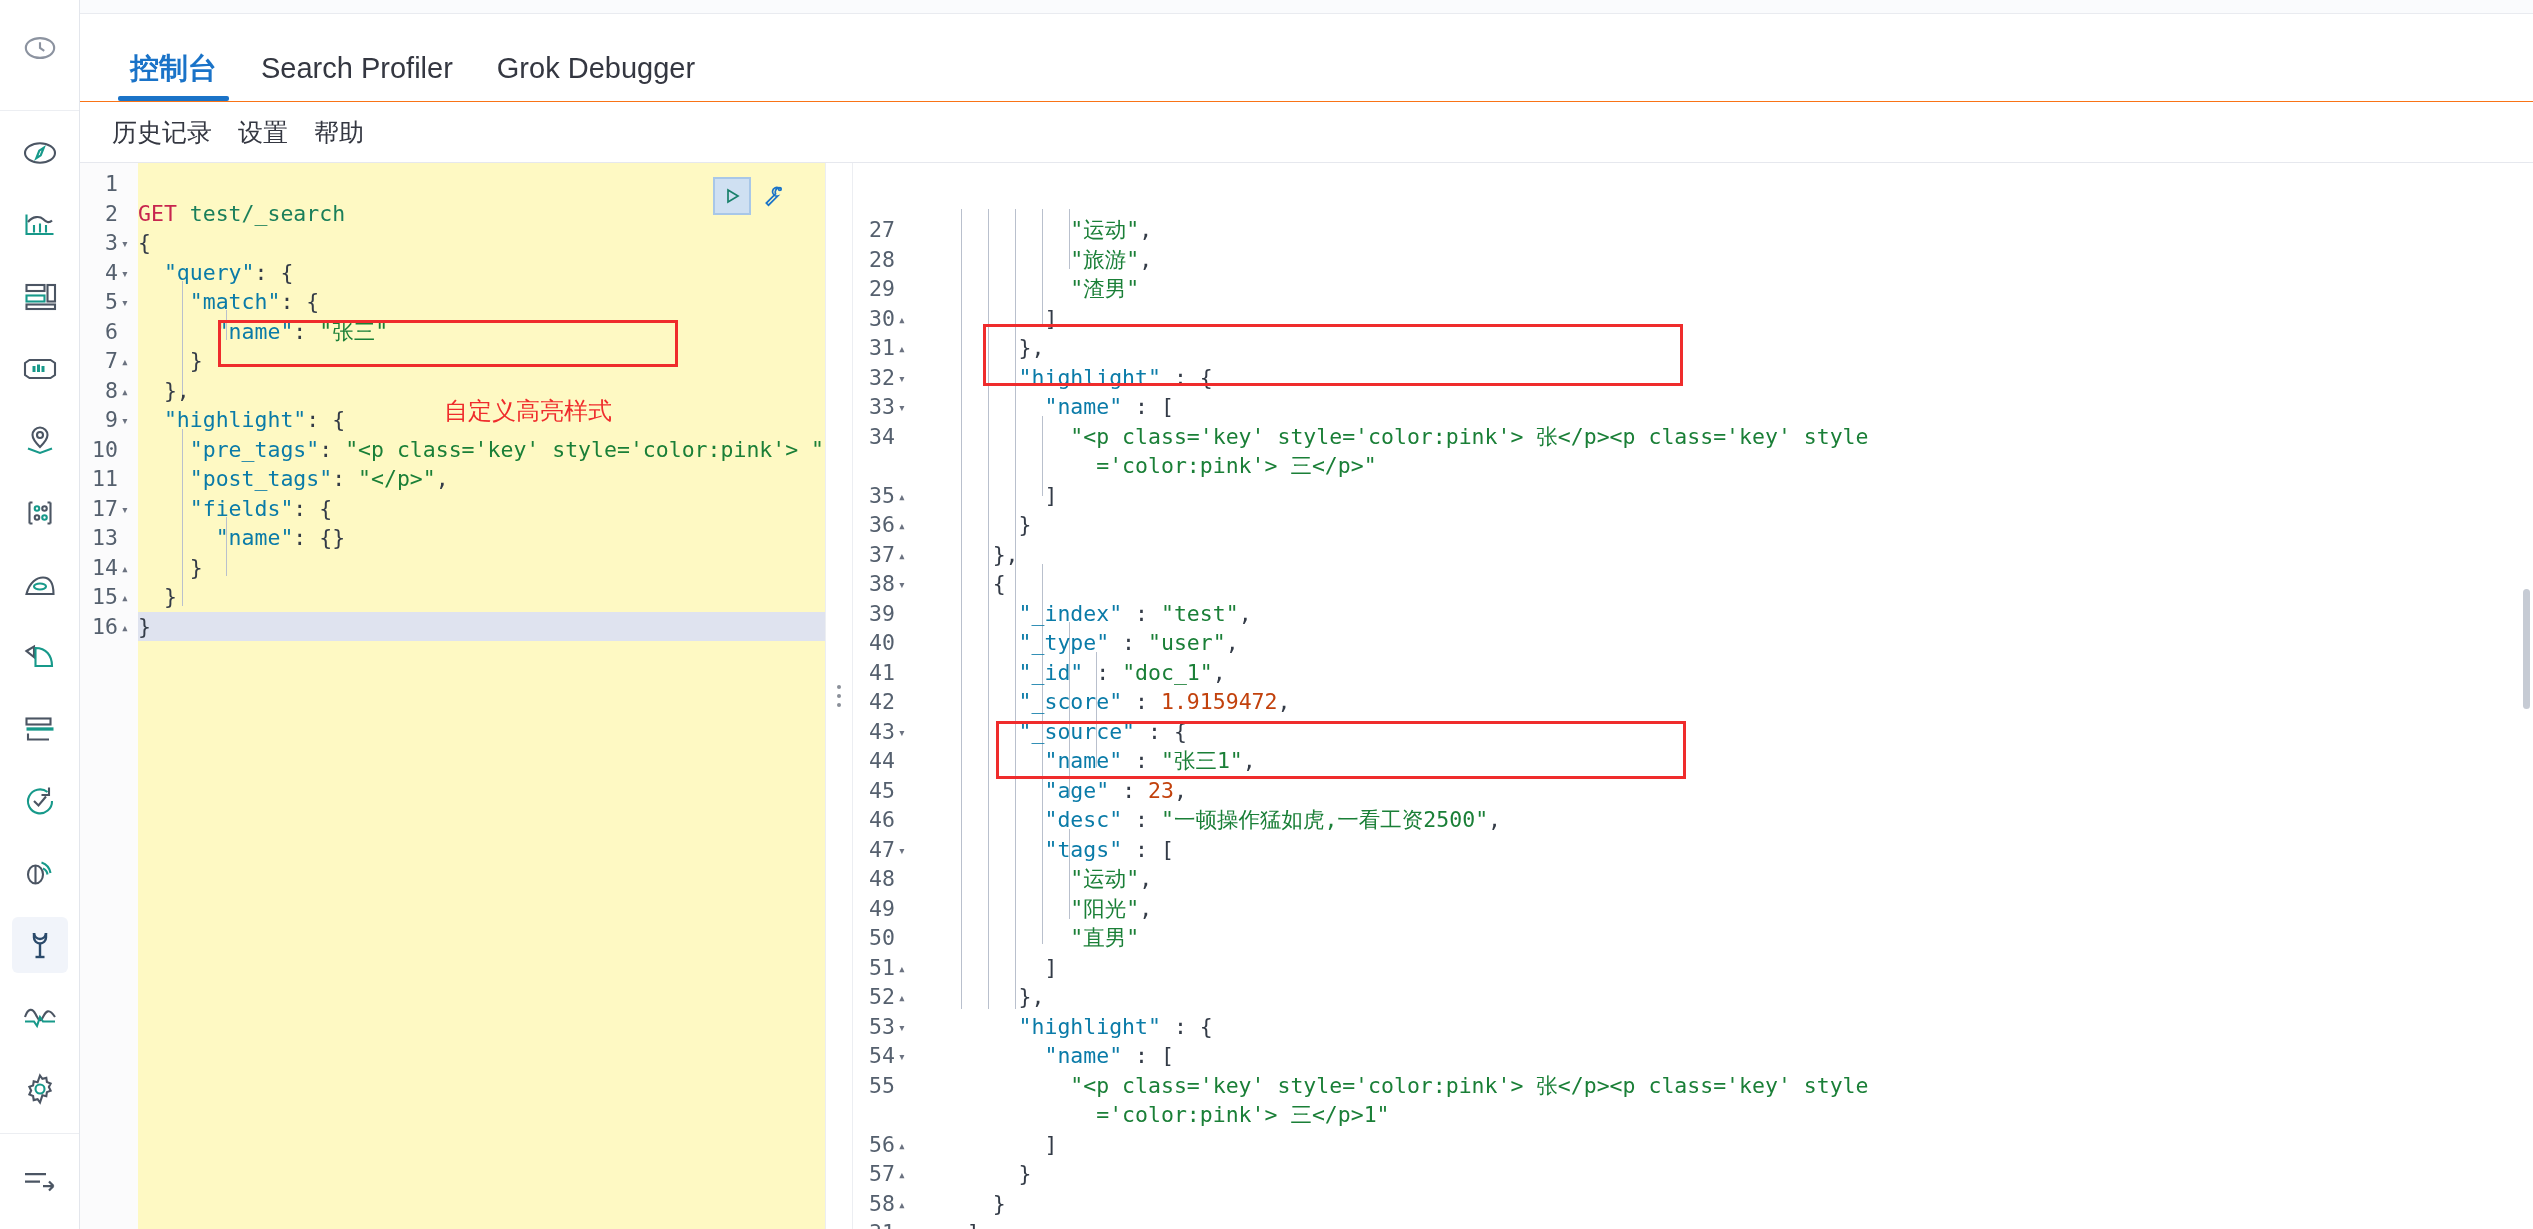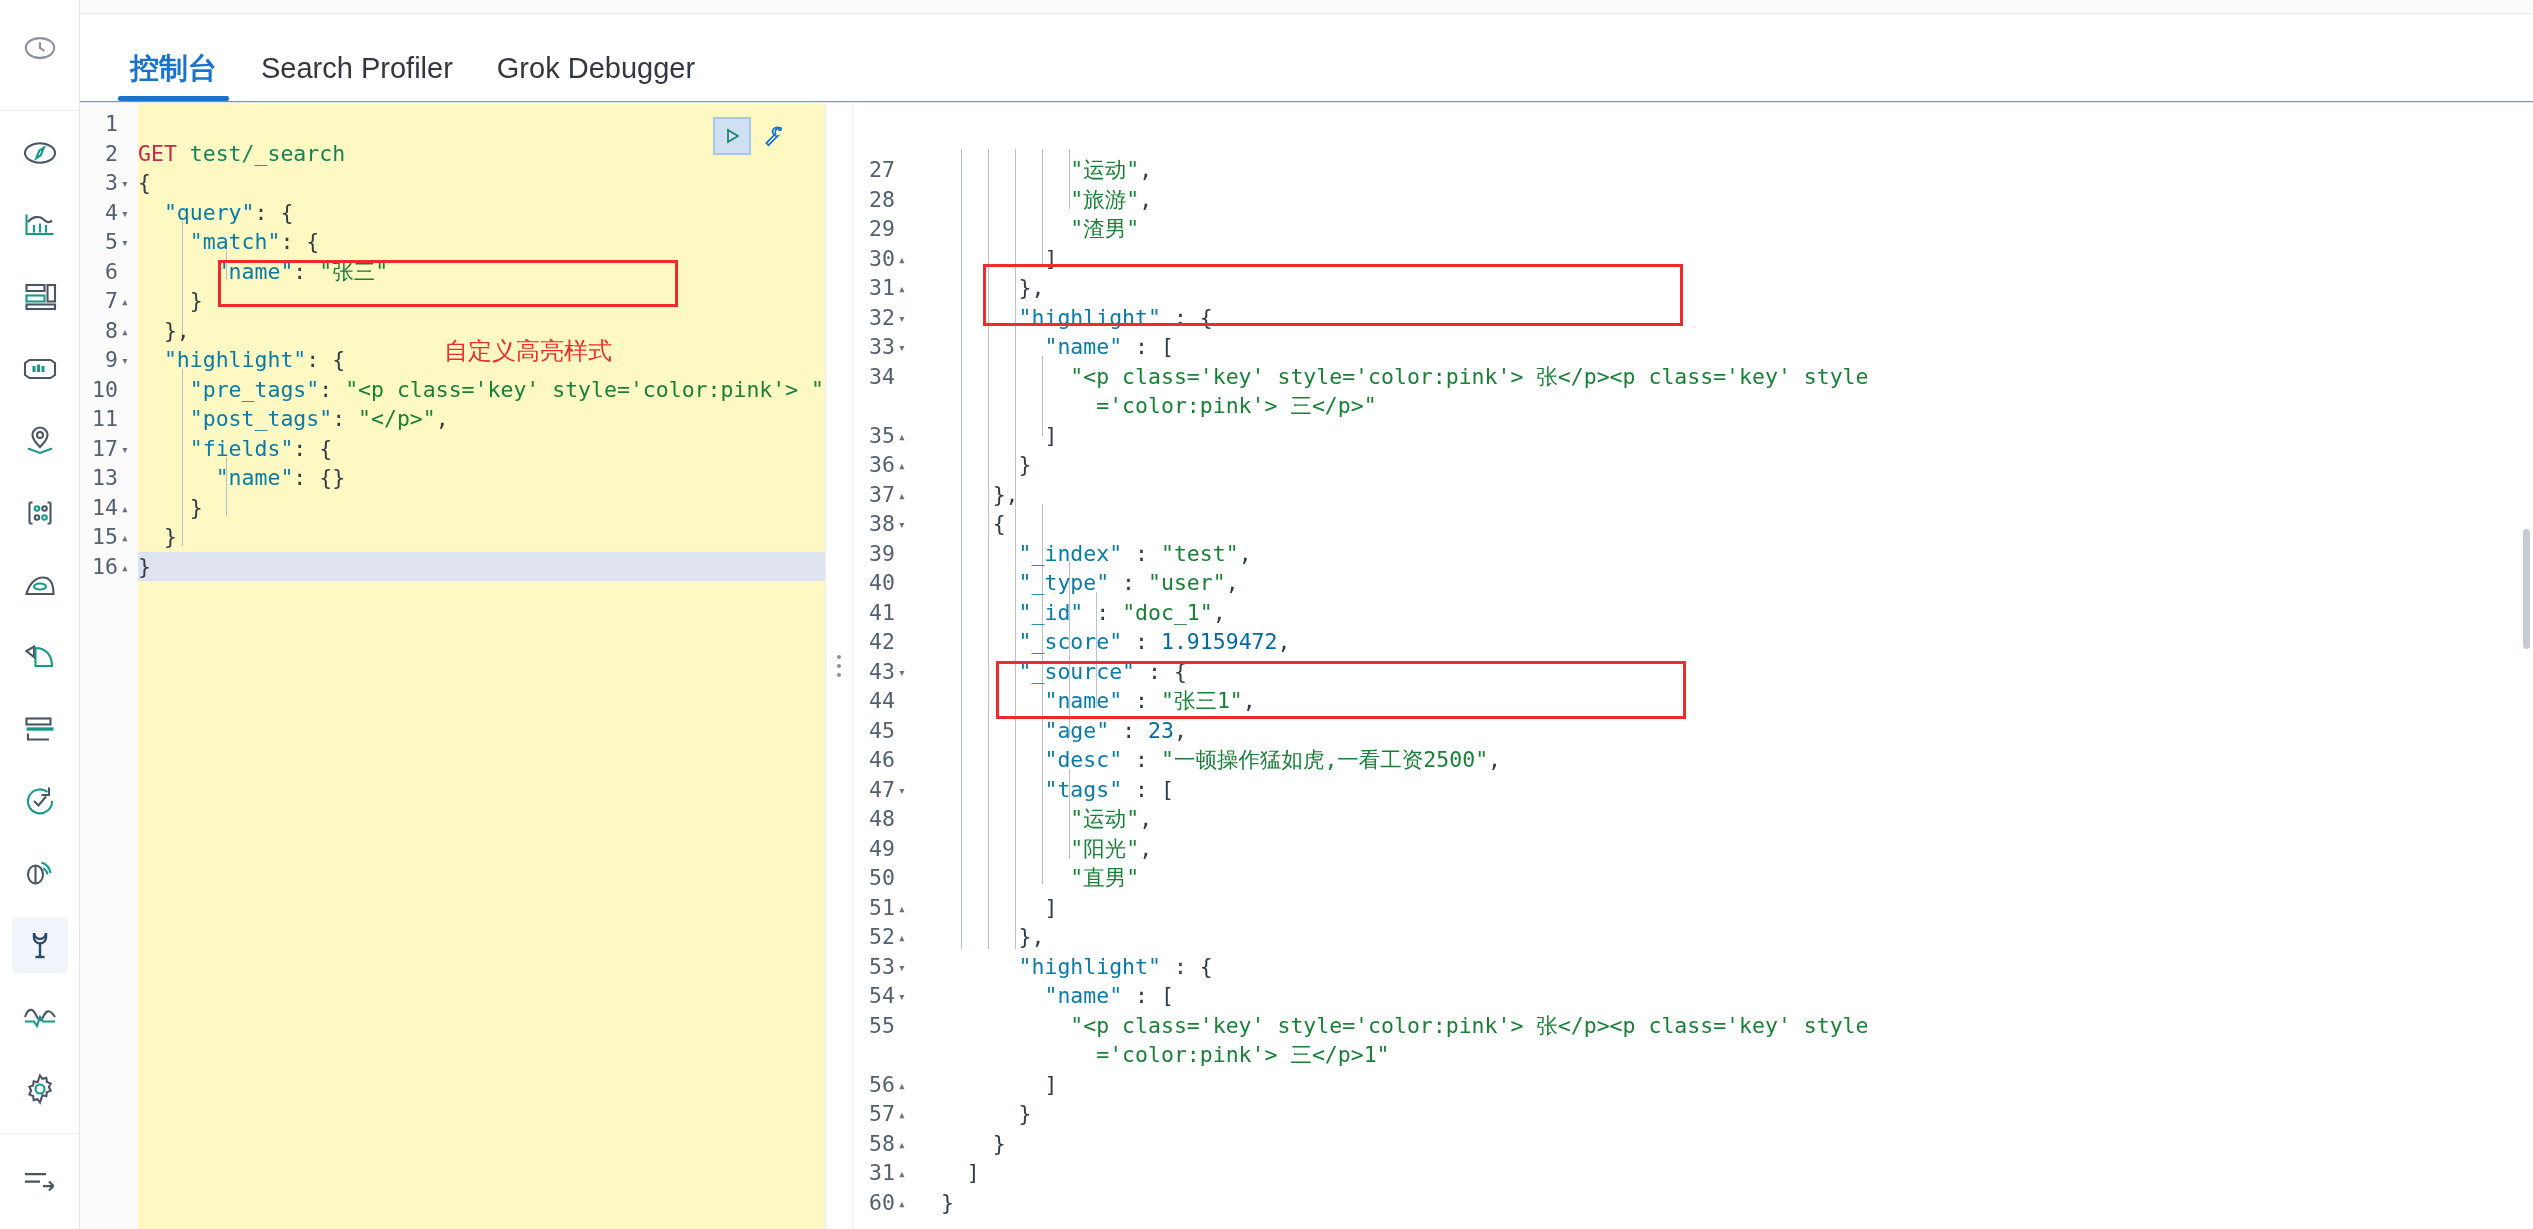--- a/index.html
+++ b/index.html
@@ -193,21 +193,21 @@
   .pane-left .gutter { background: #fbfbfc; }
   .pane-left .ln.lnsel { background: #dfe3ef; }
   .pane-right .codebody { background: #ffffff; }
   .pane-right .gutter { background: #ffffff; }
 
   
   .k-method { color: #c7254e; }
   .k-url    { color: #1a7f5a; }
   .k-key    { color: #0a7ba8; }
   .k-str    { color: #1a7f37; }
-  .k-num    { color: #0369a1; }
+  .k-num    { color: #c2410c; }
   .k-punc   { color: #333b47; }
   .k-plain  { color: #343741; }
 
   
   .iguide {
     position: absolute;
     top: 0; bottom: 0;
     width: 1px;
     background: #b9c0cd;
   }
@@ -404,20 +404,25 @@
   <div class="main">
 
     <div class="topstrip"></div>
 
     <div class="tabs">
       <div class="tab active">控制台</div>
       <div class="tab">Search Profiler</div>
       <div class="tab">Grok Debugger</div>
     </div>
 
+    <div class="submenu">
+      <div class="submenu-item">历史记录</div>
+      <div class="submenu-item">设置</div>
+      <div class="submenu-item">帮助</div>
+    </div>
 
     <div class="editors">
 
       <div class="pane pane-left">
         <div class="code">
           <div class="gutter" id="req-gutter" style="width: 58px;">
               <div class="gl"><span class="num">1</span><span class="fold"></span></div>
               <div class="gl"><span class="num">2</span><span class="fold"></span></div>
               <div class="gl"><span class="num">3</span><span class="fold">▾</span></div>
               <div class="gl"><span class="num">4</span><span class="fold">▾</span></div>

